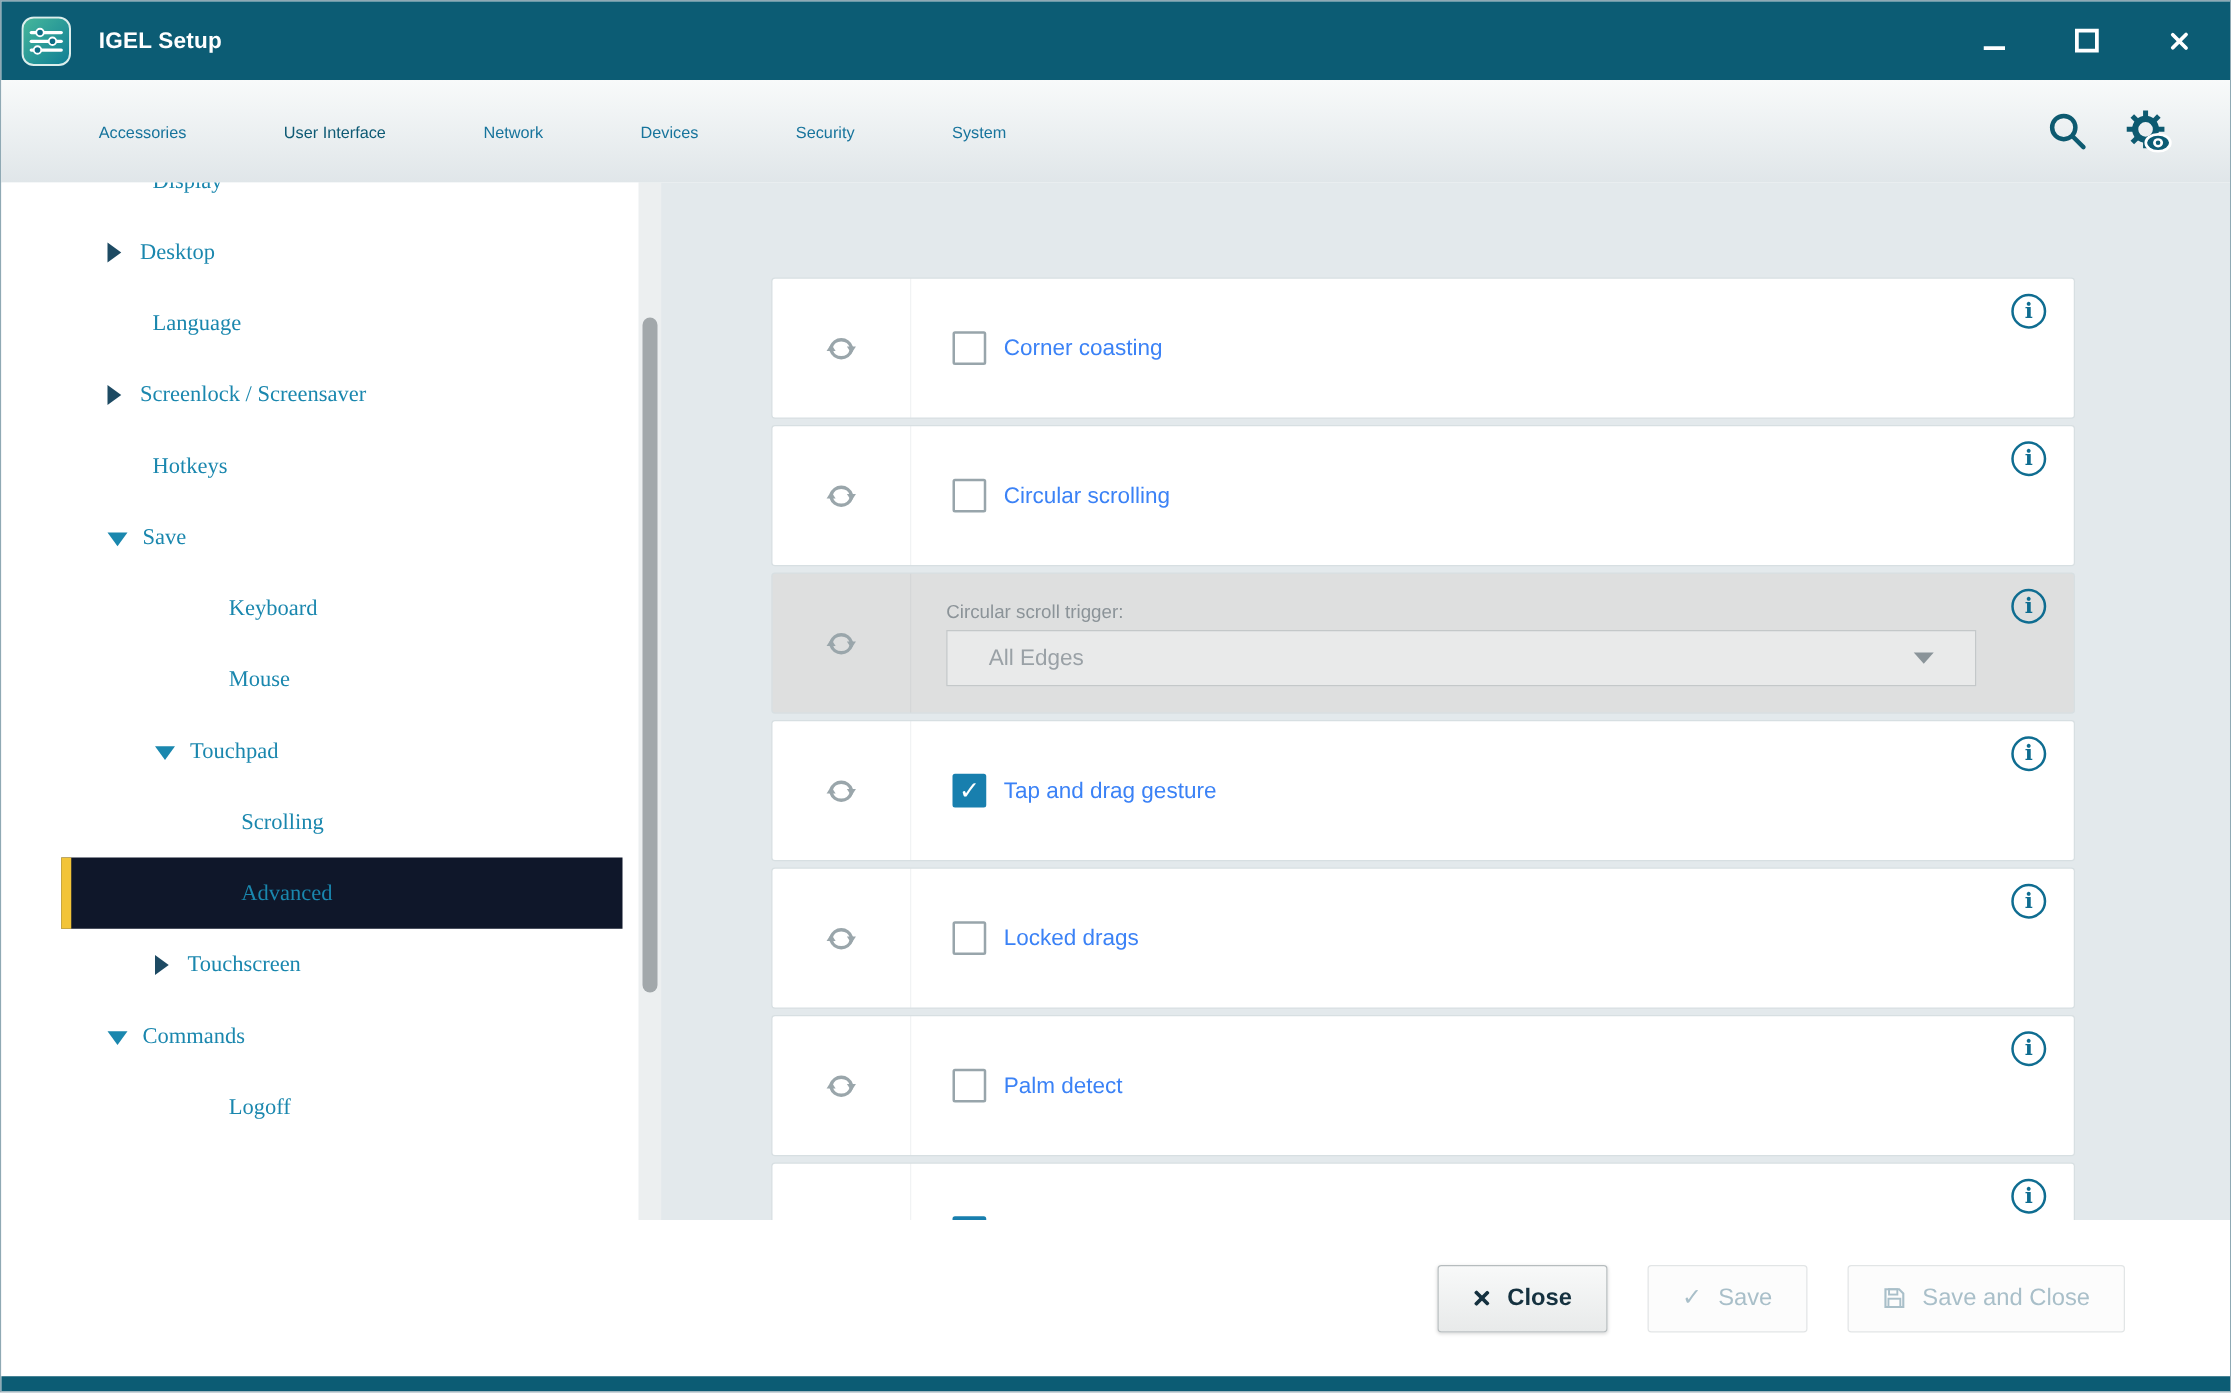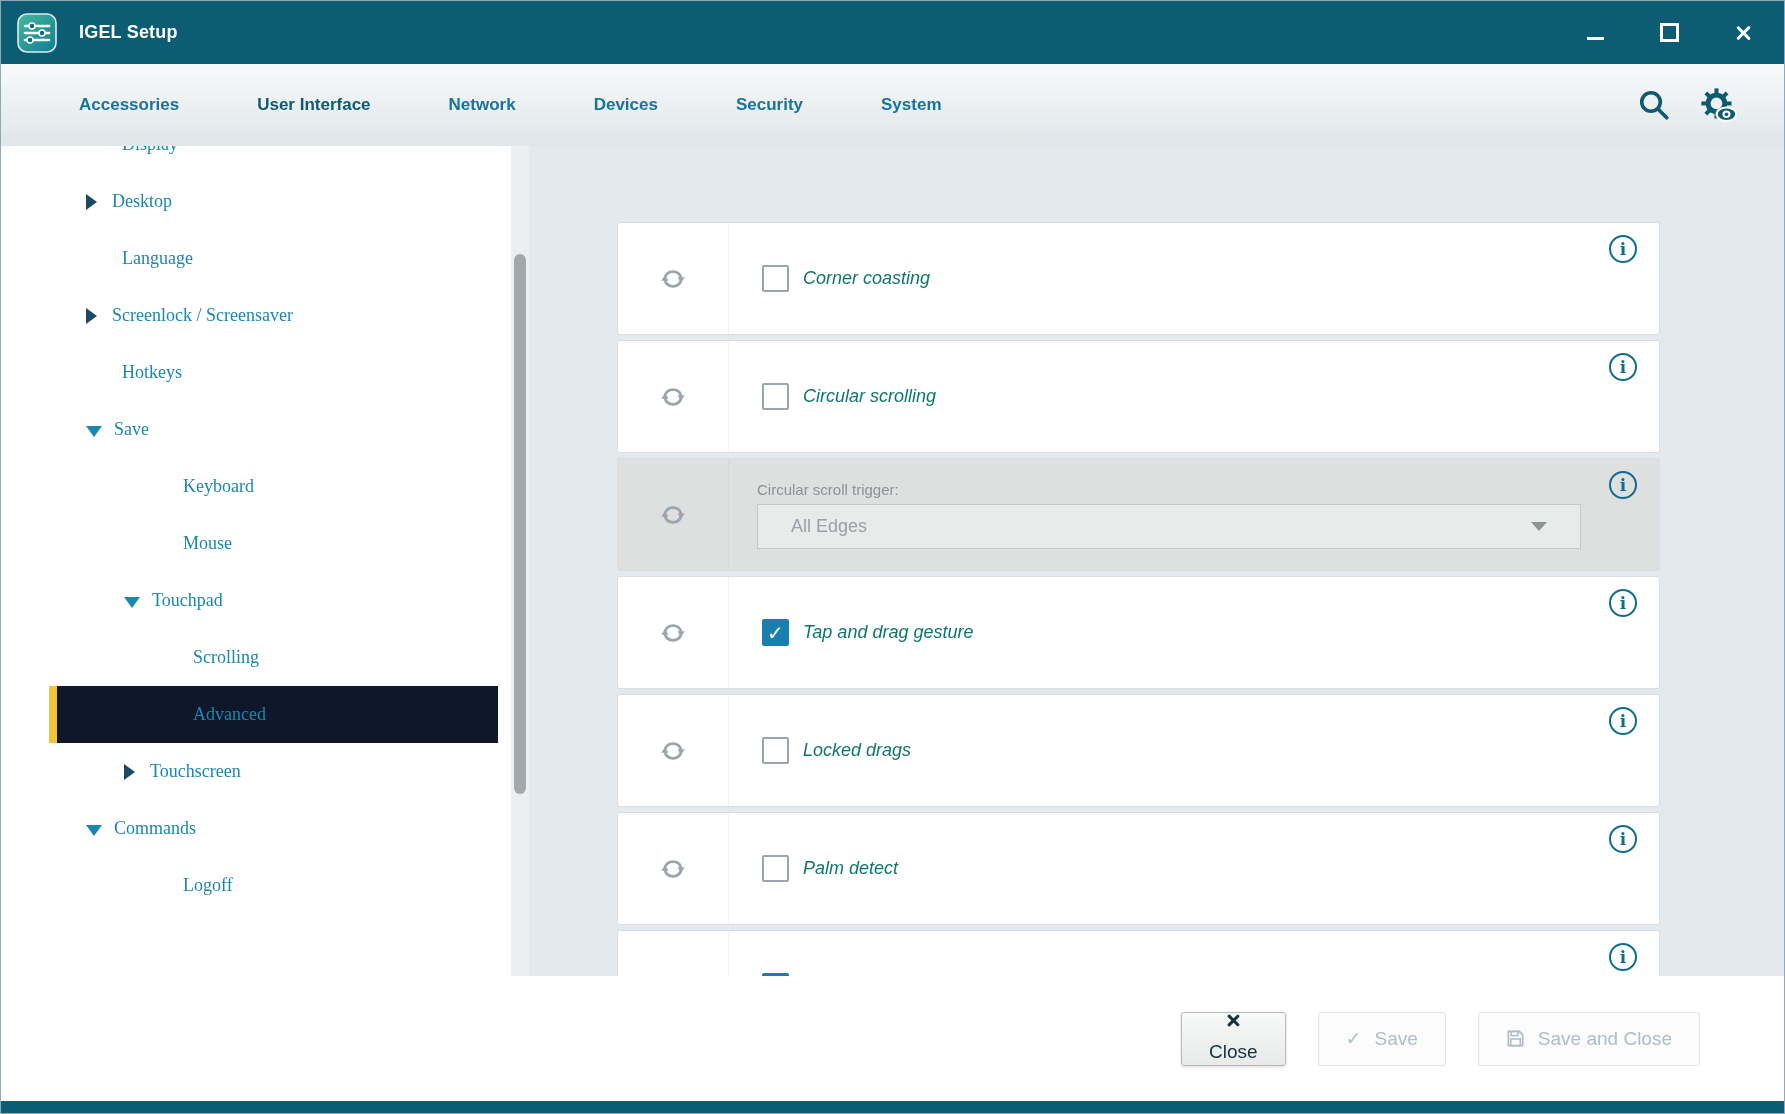--- a/index.html
+++ b/index.html
@@ -14,21 +14,21 @@
   .win-btn{width:26px;height:26px;display:flex;align-items:center;justify-content:center;cursor:pointer;}
   .glyph-min{width:17px;height:3px;background:#fff;margin-top:12px;}
   .glyph-max{width:13px;height:13px;border:3px solid #fff;}
   .glyph-close{position:relative;width:18px;height:18px;}
   .glyph-close::before,.glyph-close::after{content:'';position:absolute;left:8px;top:0;width:3.2px;height:18px;background:#fff;border-radius:2px;}
   .glyph-close::before{transform:rotate(45deg);}
   .glyph-close::after{transform:rotate(-45deg);}
 
   
   .tabbar{height:82px;background:linear-gradient(#f8fafa,#e0e6e9);display:flex;align-items:center;padding-left:78px;position:relative;}
-  .tab{font-size:17px;font-weight:700;color:#17749c;margin-right:78px;position:relative;cursor:pointer;white-space:nowrap;}
+  .tab{font-size:13px;font-weight:400;color:#17749c;margin-right:78px;position:relative;cursor:pointer;white-space:nowrap;}
   .tab.active{color:#0e5a74;}
   .tab.active::before{content:'';position:absolute;top:-31px;bottom:-31px;left:-38px;right:-44px;
                       background:#fbe7a8;transform:skewX(-40deg);z-index:-1;}
   .tabbar-icons{margin-left:auto;display:flex;align-items:center;gap:26px;padding-right:46px;}
   .tabbar-icons .icn{cursor:pointer;display:flex;align-items:center;justify-content:center;}
 
   
   .body{position:relative;height:830px;background:#e3e9ec;}
 
   
@@ -54,38 +54,38 @@
   .card{width:1041px;height:111px;margin-bottom:7px;background:#fff;display:flex;position:relative;border-radius:2px;
         box-shadow:0 0 0 1px rgba(120,135,140,0.10);}
   .card.disabled{background:#dedfdf;}
   .reset-cell{width:110px;flex:0 0 auto;display:flex;align-items:center;justify-content:center;border-right:1px solid rgba(160,172,178,0.15);cursor:pointer;}
   .card-content{flex:1;display:flex;align-items:center;padding-left:33px;}
   .check-row{display:flex;align-items:center;cursor:pointer;}
   .checkbox{width:27px;height:27px;box-sizing:border-box;border:2px solid #98a5ab;border-radius:2px;background:#fff;flex:0 0 auto;
             display:flex;align-items:center;justify-content:center;}
   .checkbox.checked{background:#187fae;border-color:#187fae;}
   .checkbox .mark{color:#fff;font-size:20px;font-weight:700;line-height:1;}
-  .check-label{margin-left:14px;font-size:18px;color:#0f766e;font-style:italic;}
+  .check-label{margin-left:14px;font-size:18px;color:#3b82f6;}
   .info{position:absolute;top:12px;right:22px;width:28px;height:28px;box-sizing:border-box;border:2.5px solid #0f6d91;border-radius:50%;
         color:#0f6d91;display:flex;align-items:center;justify-content:center;cursor:pointer;}
   .info span{font-family:"DejaVu Serif","Liberation Serif",serif;font-size:17px;font-weight:700;line-height:1;}
 
   .select-content{flex-direction:column;align-items:flex-start;justify-content:center;padding-left:28px;padding-right:78px;box-sizing:border-box;}
   .select-label{font-size:15px;color:#8b9398;margin-bottom:6px;}
   .select-box{width:100%;height:45px;background:#e9eaea;border:1px solid #c4c8c9;display:flex;align-items:center;
               padding:0 33px;box-sizing:border-box;color:#9aa1a6;font-size:18px;cursor:default;}
   .select-arrow{margin-left:auto;width:0;height:0;border-left:8px solid transparent;border-right:8px solid transparent;border-top:9px solid #8a9499;}
 
   
   .footer{position:absolute;left:0;right:0;top:975px;height:125px;background:#fff;display:flex;align-items:center;
           justify-content:flex-end;gap:32px;padding-right:84px;box-sizing:border-box;}
   .btn{height:54px;display:flex;align-items:center;gap:13px;font-size:19px;border-radius:3px;padding:0 27px;
        box-sizing:border-box;font-family:inherit;cursor:pointer;}
-  .btn-close{background:linear-gradient(#f8f9f9,#e8eaea);border:1px solid #b6bcbe;color:#15313f;font-weight:400;
-             box-shadow:0 1px 3px rgba(0,0,0,0.15);flex-direction:column;}
+  .btn-close{background:linear-gradient(#f8f9f9,#e8eaea);border:1px solid #b6bcbe;color:#15313f;font-weight:700;
+             box-shadow:0 1px 3px rgba(0,0,0,0.15);}
   .x-icon{position:relative;width:15px;height:15px;}
   .x-icon::before,.x-icon::after{content:'';position:absolute;left:6.3px;top:0;width:2.8px;height:15px;background:#15313f;border-radius:1px;}
   .x-icon::before{transform:rotate(45deg);}
   .x-icon::after{transform:rotate(-45deg);}
   .btn-disabled{background:#fcfcfc;border:1px solid #e2e5e6;color:#a9bfc9;font-weight:500;cursor:default;}
   .check-icon{font-size:19px;line-height:1;}
 
   .bottom-strip{position:absolute;left:0;right:0;bottom:0;height:12px;background:#0c5c74;}
 </style>
 </head>

